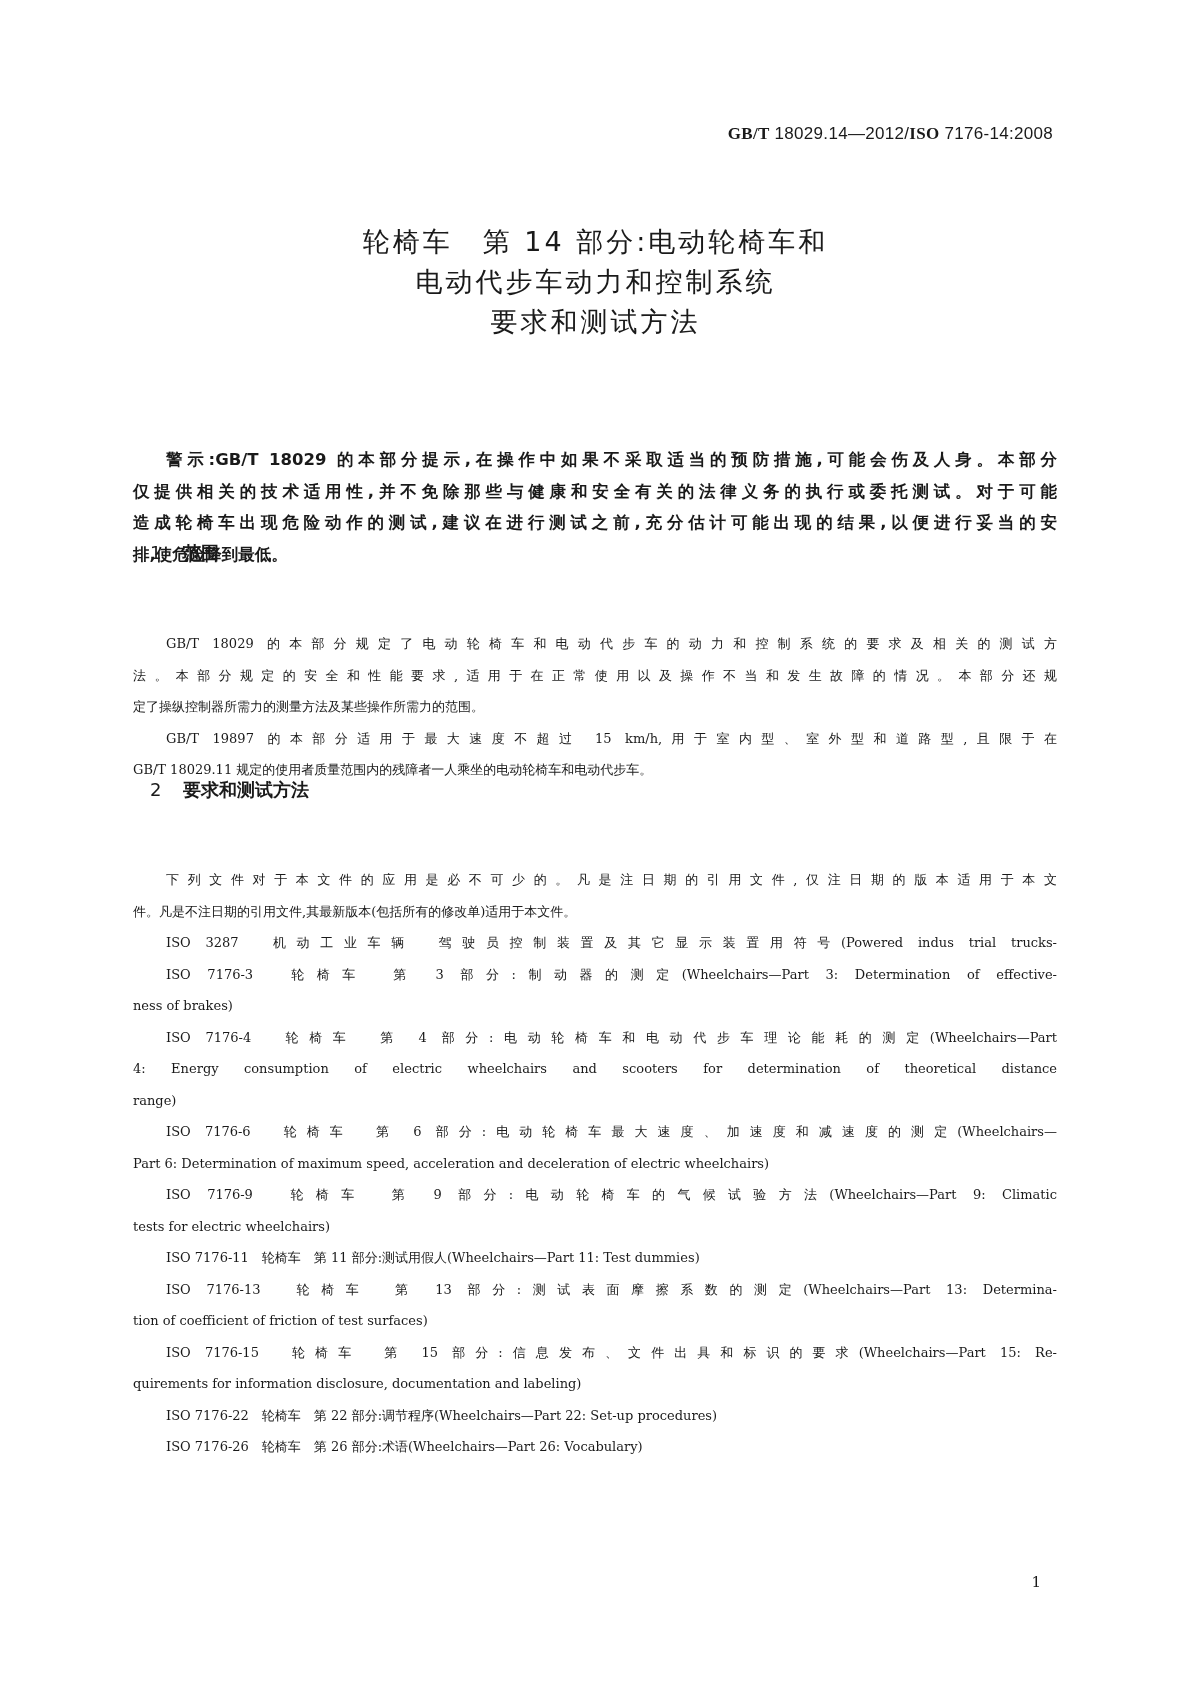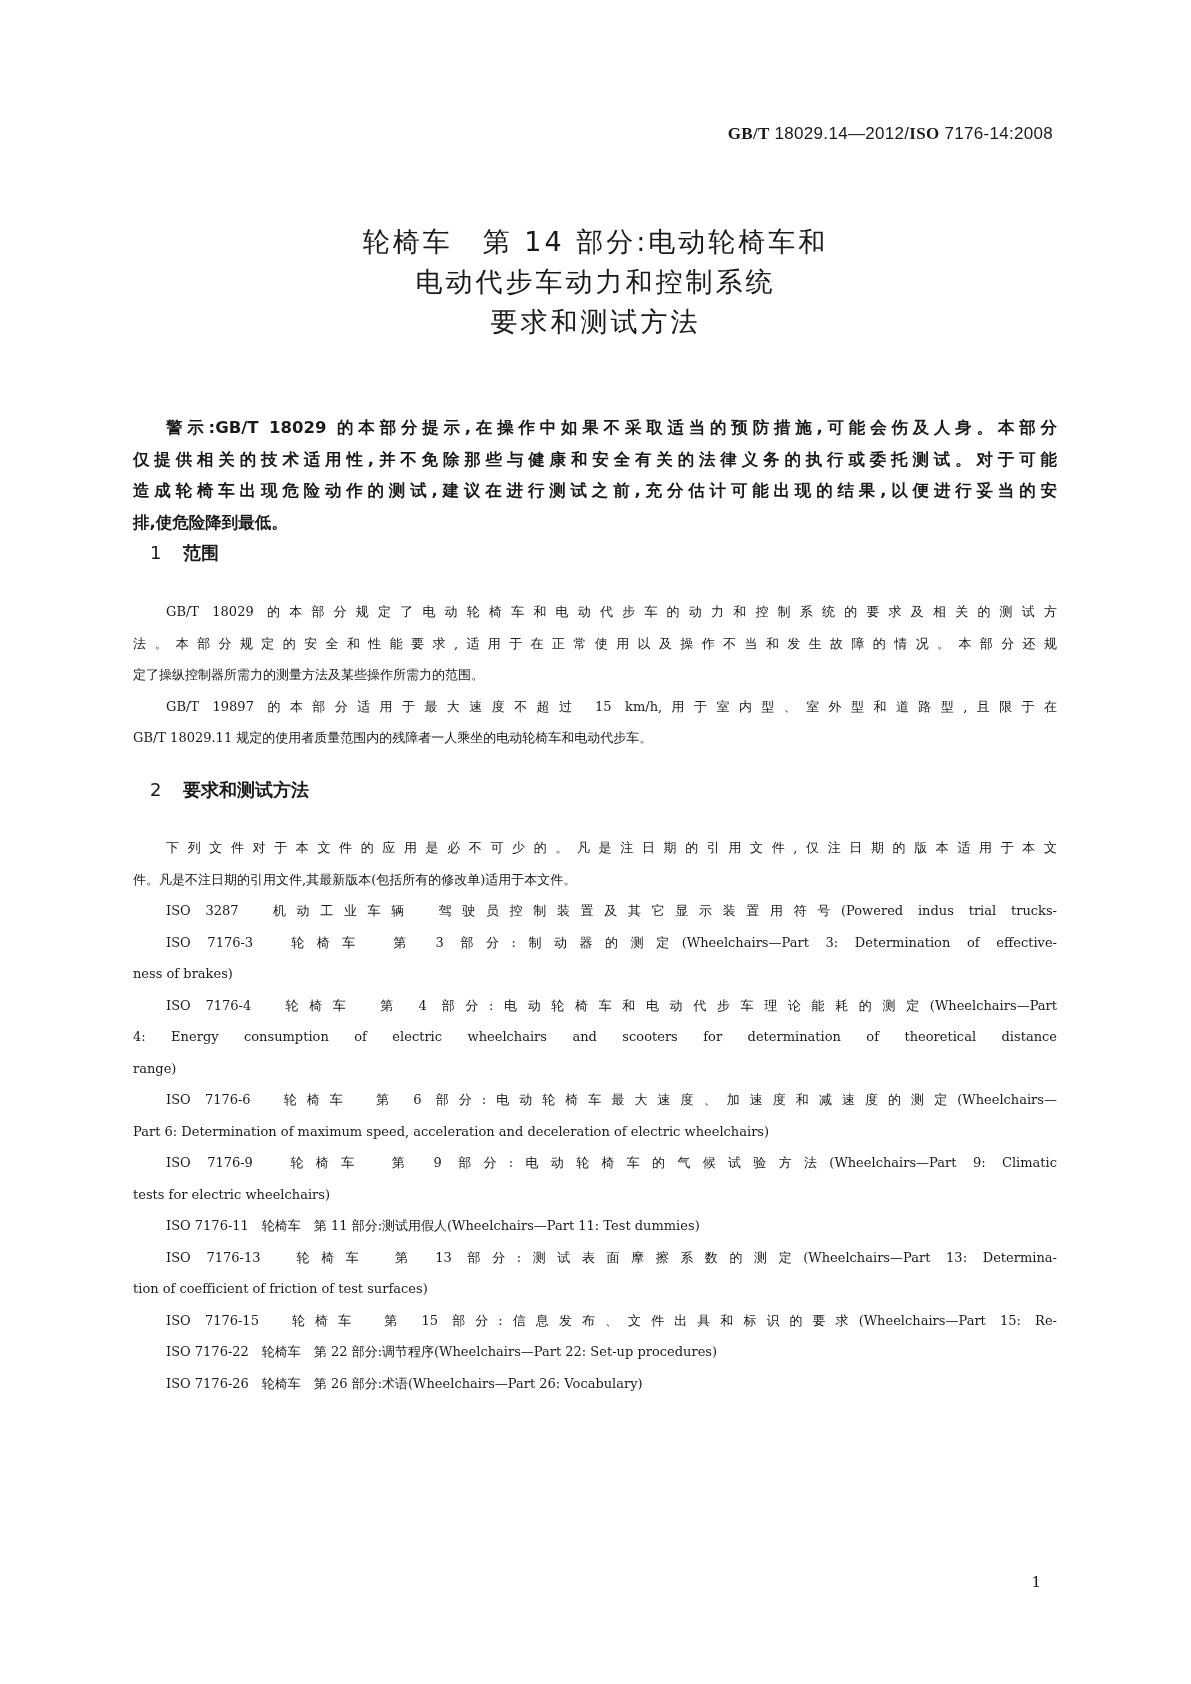--- a/index.html
+++ b/index.html
@@ -5,21 +5,21 @@
   html, body { margin: 0; padding: 0; background: #ffffff; }
   body { width: 1191px; height: 1684px; position: relative; overflow: hidden; color: #1a1a1a;
          font-family: "DejaVu Serif", "Liberation Serif", serif; }
   .page { position: absolute; left: 0; top: 0; width: 1191px; height: 1684px; }
   .std-code { position: absolute; right: 138px; top: 124px; font-family: "Liberation Sans", "DejaVu Sans", sans-serif;
               font-size: 17px; letter-spacing: 0.3px; margin-left: 40px; }
   .std-code b { font-family: "Liberation Serif", serif; font-weight: bold; }
   .title { position: absolute; left: 0; width: 1191px; text-align: center; top: 222px;
            font-family: "DejaVu Sans", "Liberation Sans", sans-serif; font-size: 27px; line-height: 40px; letter-spacing: 3px; }
   .title div { white-space: pre; }
-  .body-block { position: absolute; left: 133px; width: 924px; }
+  .body-block { position: absolute; left: 133px; width: 924px; margin-top: 32px; }
   .warn { top: 412px; font-family: "DejaVu Sans", sans-serif; font-size: 16.5px; line-height: 31.5px; font-weight: bold; }
   .line { white-space: pre; display: block; height: 31.5px; text-align: justify; text-align-last: justify; }
   .line.last { text-align-last: left; }
   .indent { padding-left: 33px; }
   .sec { position: absolute; left: 150px; font-family: "DejaVu Sans", sans-serif; font-size: 18px; font-weight: bold; }
   .sec .num { display: inline-block; width: 33px; font-weight: normal; }
   .para { font-size: 13px; line-height: 31.5px; }
   .page-num { position: absolute; right: 150px; top: 1573px; font-size: 15px; }
 </style>
 </head>
@@ -76,19 +76,20 @@
 
     <span class="line indent">ISO 7176-9　轮椅车　第 9 部分:电动轮椅车的气候试验方法(Wheelchairs—Part 9: Climatic</span>
     <span class="line last">tests for electric wheelchairs)</span>
 
     <span class="line indent last">ISO 7176-11　轮椅车　第 11 部分:测试用假人(Wheelchairs—Part 11: Test dummies)</span>
 
     <span class="line indent">ISO 7176-13　轮椅车　第 13 部分:测试表面摩擦系数的测定(Wheelchairs—Part 13: Determina-</span>
     <span class="line last">tion of coefficient of friction of test surfaces)</span>
 
     <span class="line indent">ISO 7176-15　轮椅车　第 15 部分:信息发布、文件出具和标识的要求(Wheelchairs—Part 15: Re-</span>
+    <span class="line last">quirements for information disclosure, documentation and labeling)</span>
 
     <span class="line indent last">ISO 7176-22　轮椅车　第 22 部分:调节程序(Wheelchairs—Part 22: Set-up procedures)</span>
     <span class="line indent last">ISO 7176-26　轮椅车　第 26 部分:术语(Wheelchairs—Part 26: Vocabulary)</span>
   </div>
 
   <div class="page-num">1</div>
 </div>
 
 </body></html>

